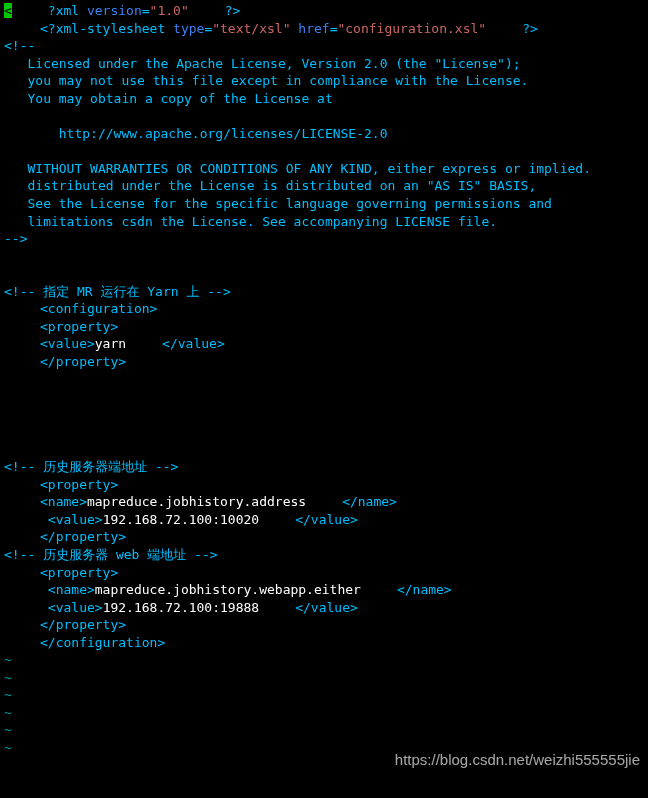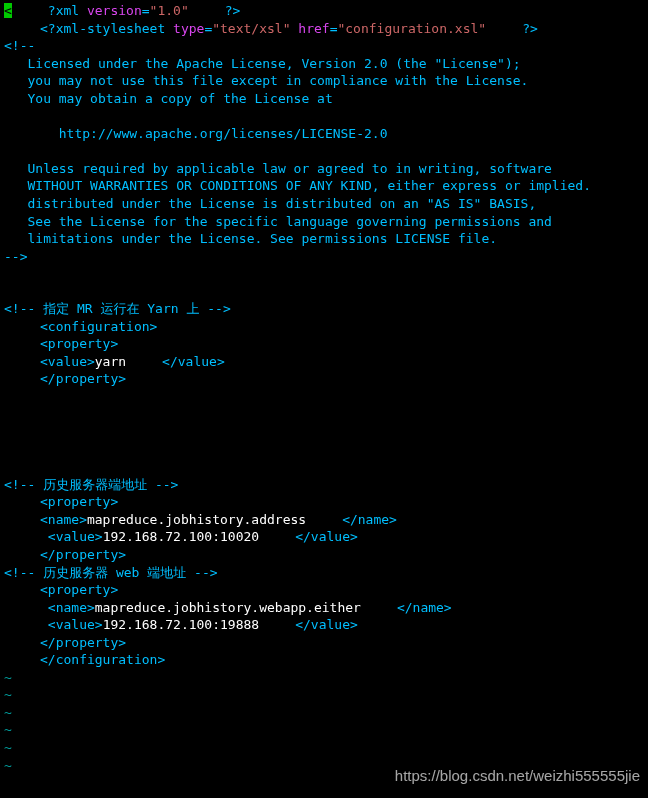--- a/index.html
+++ b/index.html
@@ -10,54 +10,53 @@
     line-height: 1.35;
     color: #fff;
     width: 648px;
     height: 798px;
     overflow: hidden;
     position: relative;
     padding: 2px 4px;
   }
   .line { white-space: pre; }
   .tag    { color: #00bfff; margin-left: 36px; }      
-  .attr   { color: #d946ef; }      
+  .attr   { color: #3b82f6; }      
   .eq     { color: #00bfff; }
   .str    { color: #cc6666; }      
   .comment{ color: #00bfff; }      
   .txt    { color: #ffffff; }      
   .tilde  { color: #009999; }
   .cursor { background: #00c800; color: #000; }
   .watermark {
     position: absolute;
     right: 8px;
-    bottom: 12px;
+    bottom: 28px;
     color: rgba(230,230,230,0.72);
     font-family: Arial, sans-serif;
     font-size: 15px;
   }
 </style>
 </head>
 <body>
 
 <div id="editor">
     <div class="line"><span class="cursor">&lt;</span><span class="tag">?xml</span><span class="attr"> version</span><span class="eq">=</span><span class="str">"1.0"</span><span class="tag">?&gt;</span></div>
     <div class="line"><span class="tag">&lt;?xml-stylesheet</span><span class="attr"> type</span><span class="eq">=</span><span class="str">"text/xsl"</span><span class="attr"> href</span><span class="eq">=</span><span class="str">"configuration.xsl"</span><span class="tag">?&gt;</span></div>
     <div class="line"><span class="comment">&lt;!--</span></div>
     <div class="line"><span class="comment">   Licensed under the Apache License, Version 2.0 (the "License");</span></div>
     <div class="line"><span class="comment">   you may not use this file except in compliance with the License.</span></div>
     <div class="line"><span class="comment">   You may obtain a copy of the License at</span></div>
     <div class="line"><span class="comment"> </span></div>
     <div class="line"><span class="comment">       http://www.apache.org/licenses/LICENSE-2.0</span></div>
     <div class="line"><span class="comment"> </span></div>
-    <div class="line"><span class="comment">   Unless required by applicable law or agreed to in writing, software</span></div>
     <div class="line"><span class="comment">   WITHOUT WARRANTIES OR CONDITIONS OF ANY KIND, either express or implied.</span></div>
     <div class="line"><span class="comment">   distributed under the License is distributed on an "AS IS" BASIS,</span></div>
     <div class="line"><span class="comment">   See the License for the specific language governing permissions and</span></div>
-    <div class="line"><span class="comment">   limitations under the License. See permissions LICENSE file.</span></div>
+    <div class="line"><span class="comment">   limitations csdn the License. See accompanying LICENSE file.</span></div>
     <div class="line"><span class="comment">--&gt;</span></div>
     <div class="line"> </div>
     <div class="line"> </div>
     <div class="line"><span class="comment">&lt;!-- 指定 MR 运行在 Yarn 上 --&gt;</span></div>
     <div class="line"><span class="tag">&lt;configuration&gt;</span></div>
     <div class="line"><span class="tag">&lt;property&gt;</span></div>
     <div class="line"><span class="tag">&lt;value&gt;</span><span class="txt">yarn</span><span class="tag">&lt;/value&gt;</span></div>
     <div class="line"><span class="tag">&lt;/property&gt;</span></div>
     <div class="line"> </div>
     <div class="line"> </div>

